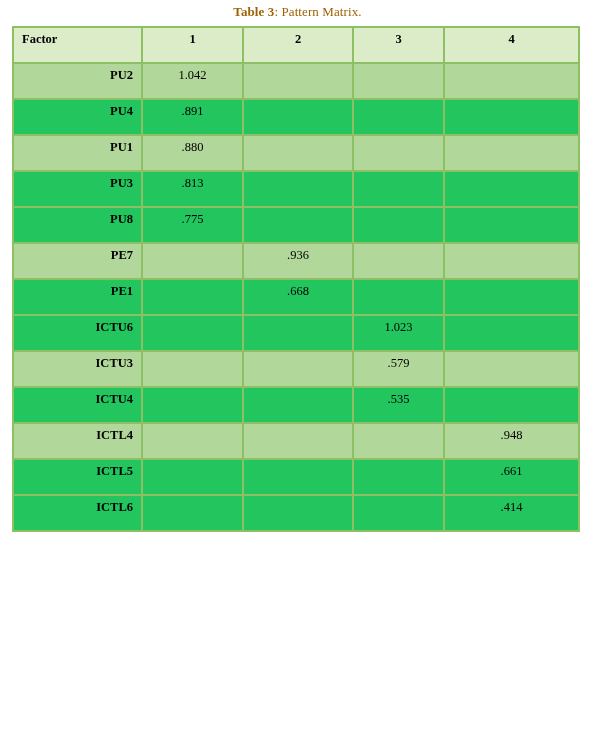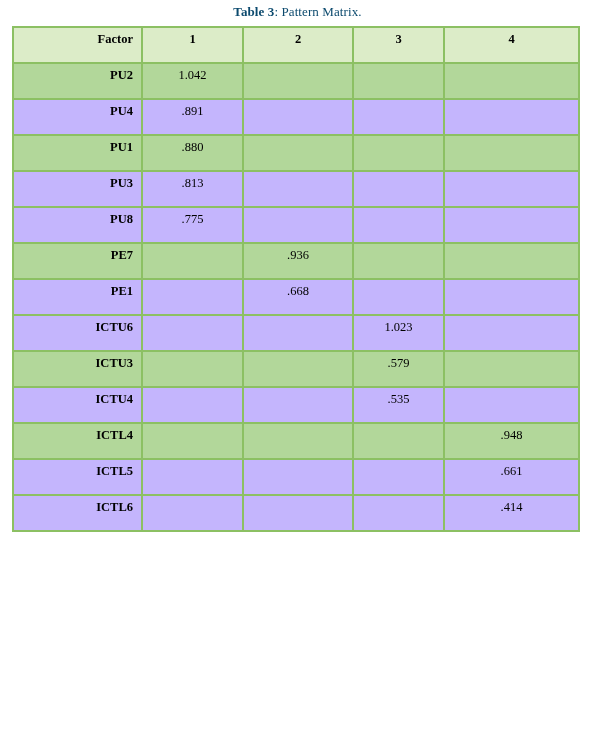--- a/index.html
+++ b/index.html
@@ -21,21 +21,21 @@
     height: 732px;
     box-sizing: border-box;
   }
 
   .table-caption {
     text-align: center;
     font-size: 13px;
     line-height: 16px;
     padding-top: 4px;
     padding-bottom: 6px;
-    color: #0c4a6e;
+    color: #a16207;
     letter-spacing: 0.1px;
   }
   .table-caption .cap-strong {
     font-weight: bold;
   }
   .table-caption .cap-rest {
     font-weight: normal;
   }
 
   .table-wrap {
@@ -66,30 +66,30 @@
     padding: 4px 8px 0 8px;
     font-size: 12.5px;
     line-height: 15px;
   }
 
   table.pattern-matrix thead th {
     background: #dcecc8;
     font-weight: bold;
   }
   th.head-factor {
-    text-align: right;
+    text-align: left;
   }
   th.head-num {
     text-align: center;
     padding-left: 0;
     padding-right: 0;
   }
 
   tbody tr.row-dark > td { background: #b2d79a; }
-  tbody tr.row-light > td { background: #c4b5fd; margin-left: 8px; }
+  tbody tr.row-light > td { background: #22c55e; margin-left: 8px; }
 
   td.cell-label {
     text-align: right;
     font-weight: bold;
   }
   td.cell-value {
     text-align: center;
     font-weight: normal;
     padding-left: 0;
     padding-right: 0;

